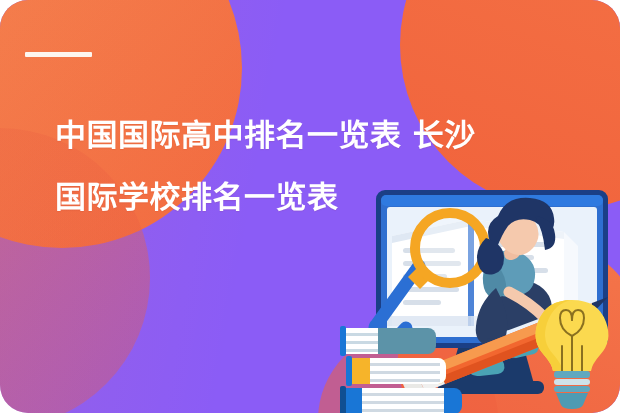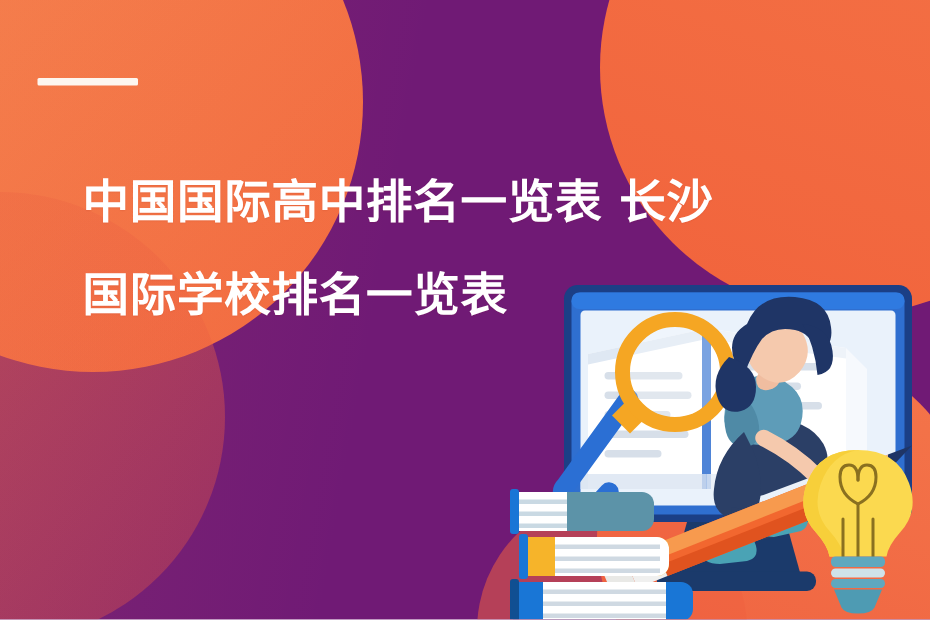--- a/index.html
+++ b/index.html
@@ -10,21 +10,22 @@
   }
   body {
     font-family: "DejaVu Sans", "Liberation Sans", sans-serif;
   }
 
   #banner {
     position: relative;
     width: 620px;
     height: 413px;
     overflow: hidden;
-    background: #701a75;
+    background: #8b5cf6;
+    border-radius: 28px;
   }
 
   
   .bg-layer {
     position: absolute;
     inset: 0;
     overflow: hidden;
   }
   .circle {
     position: absolute;

